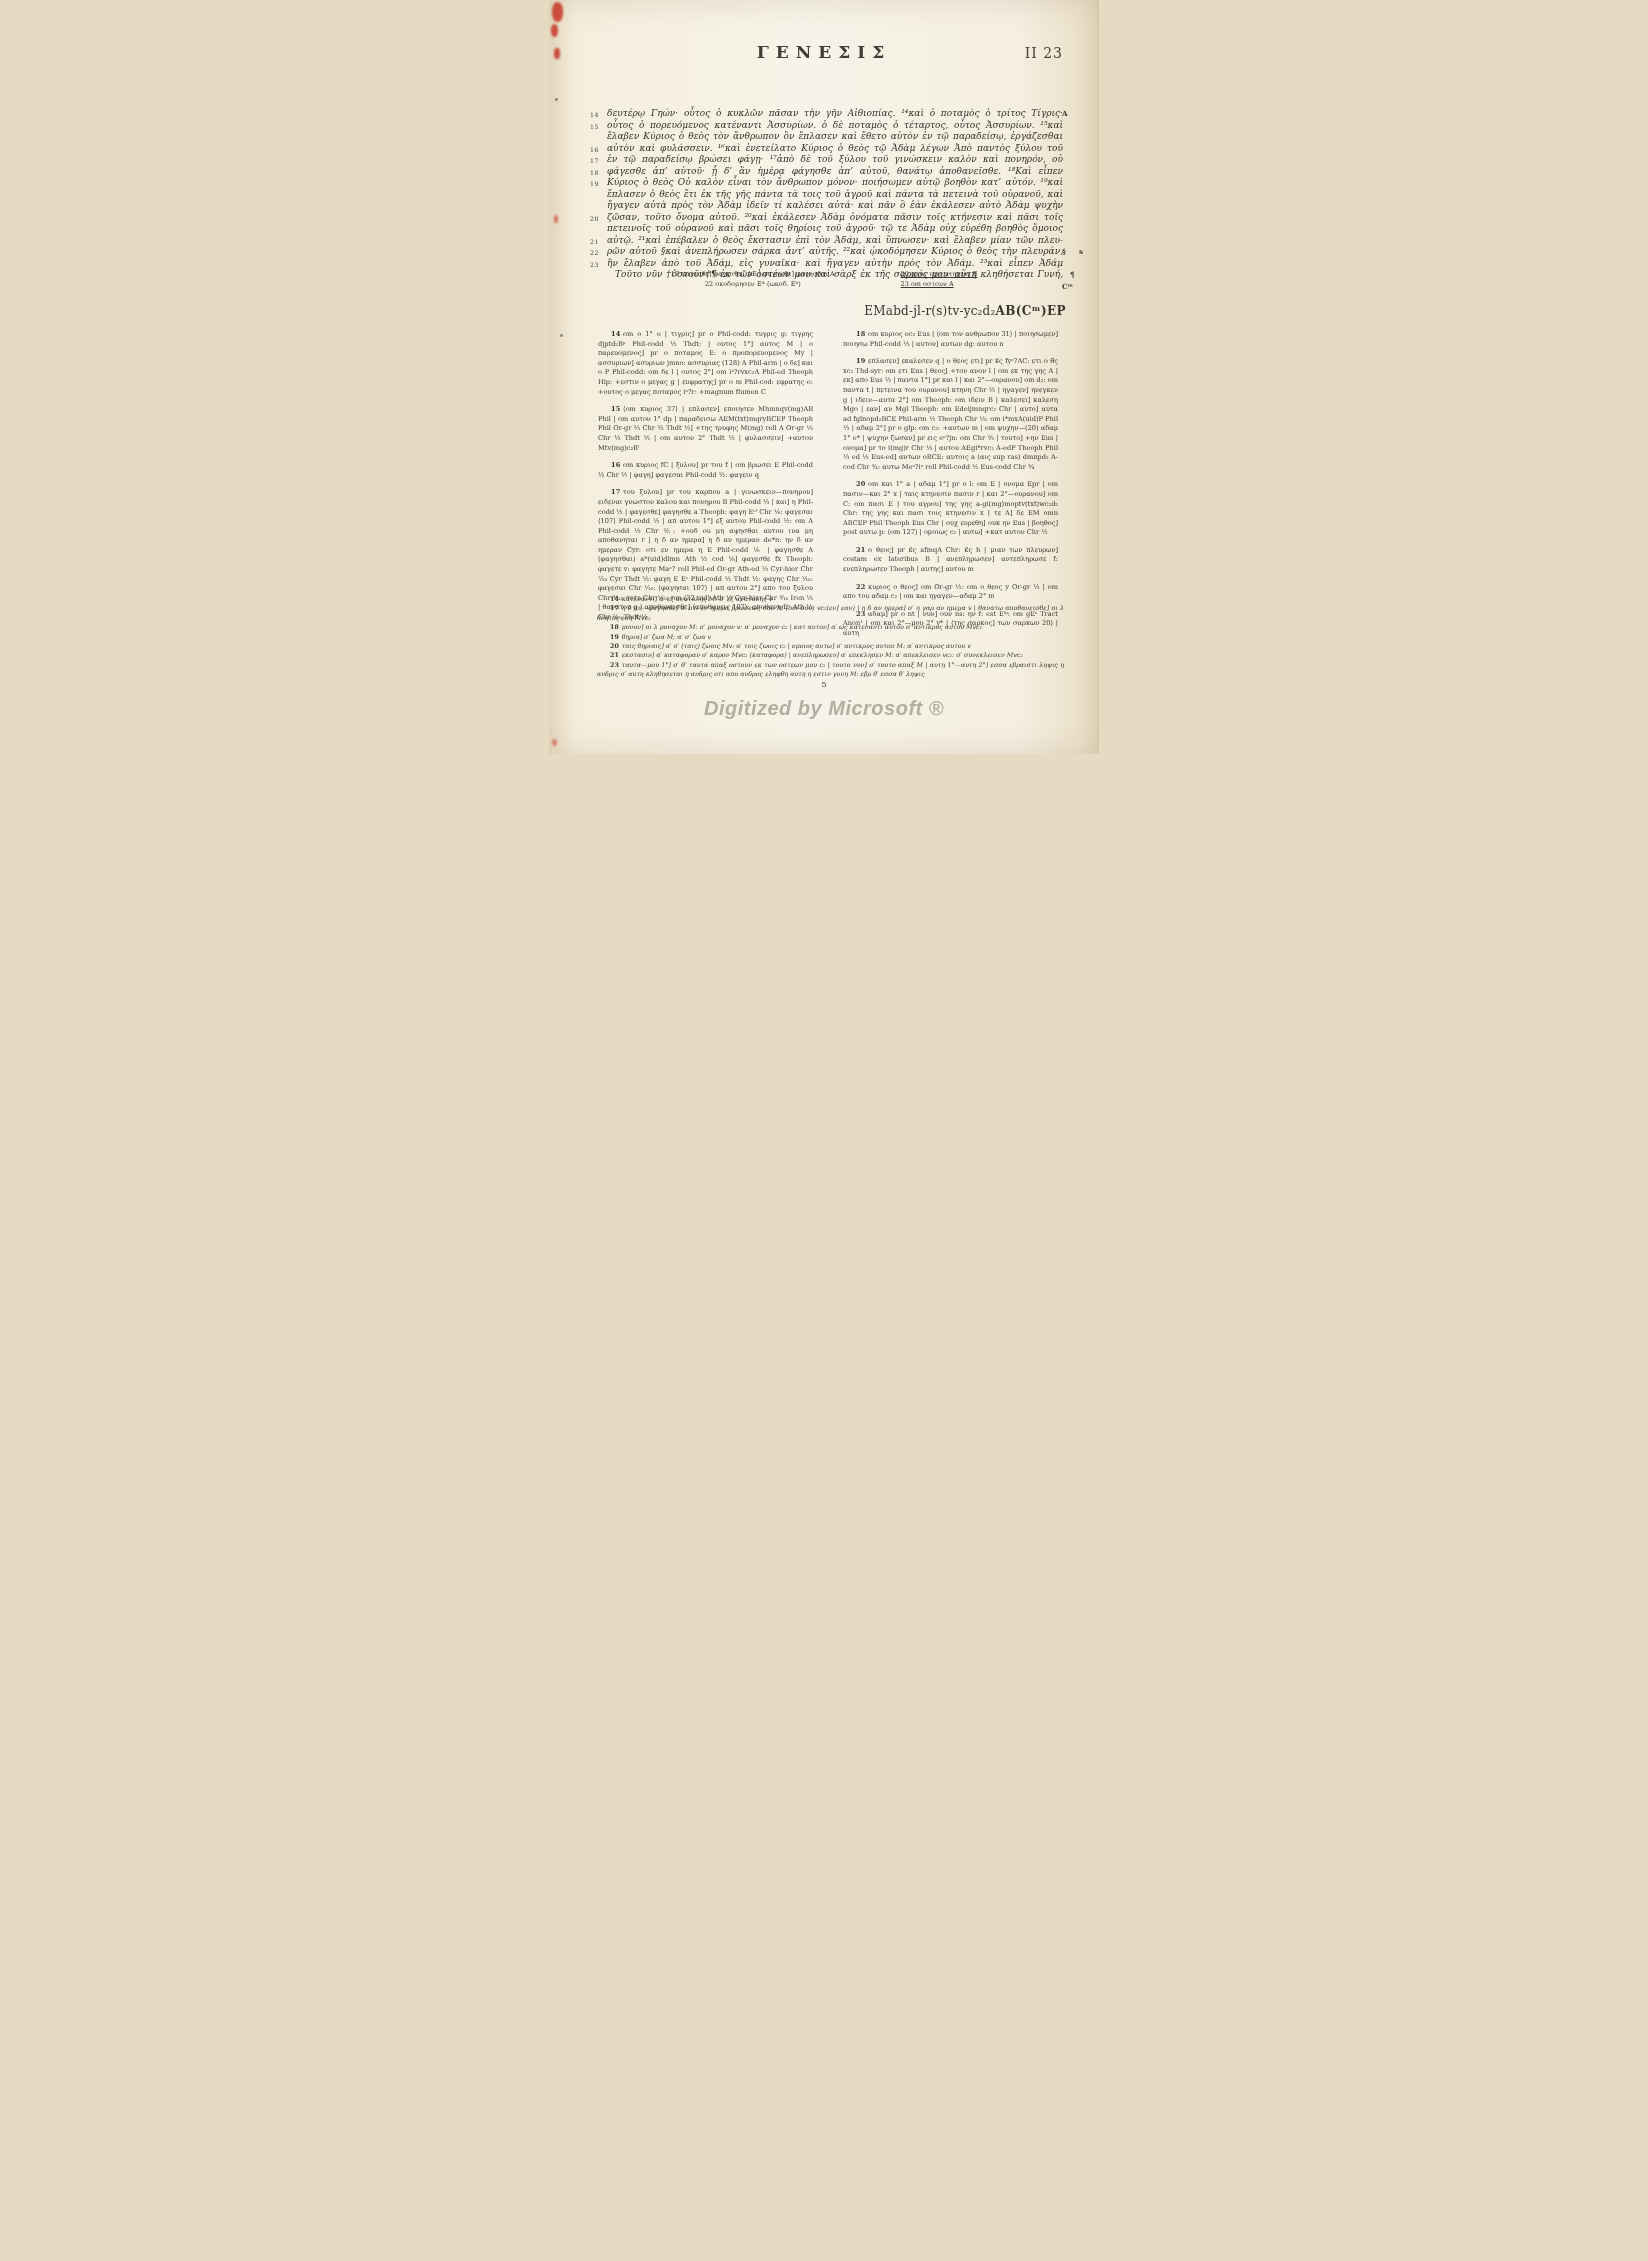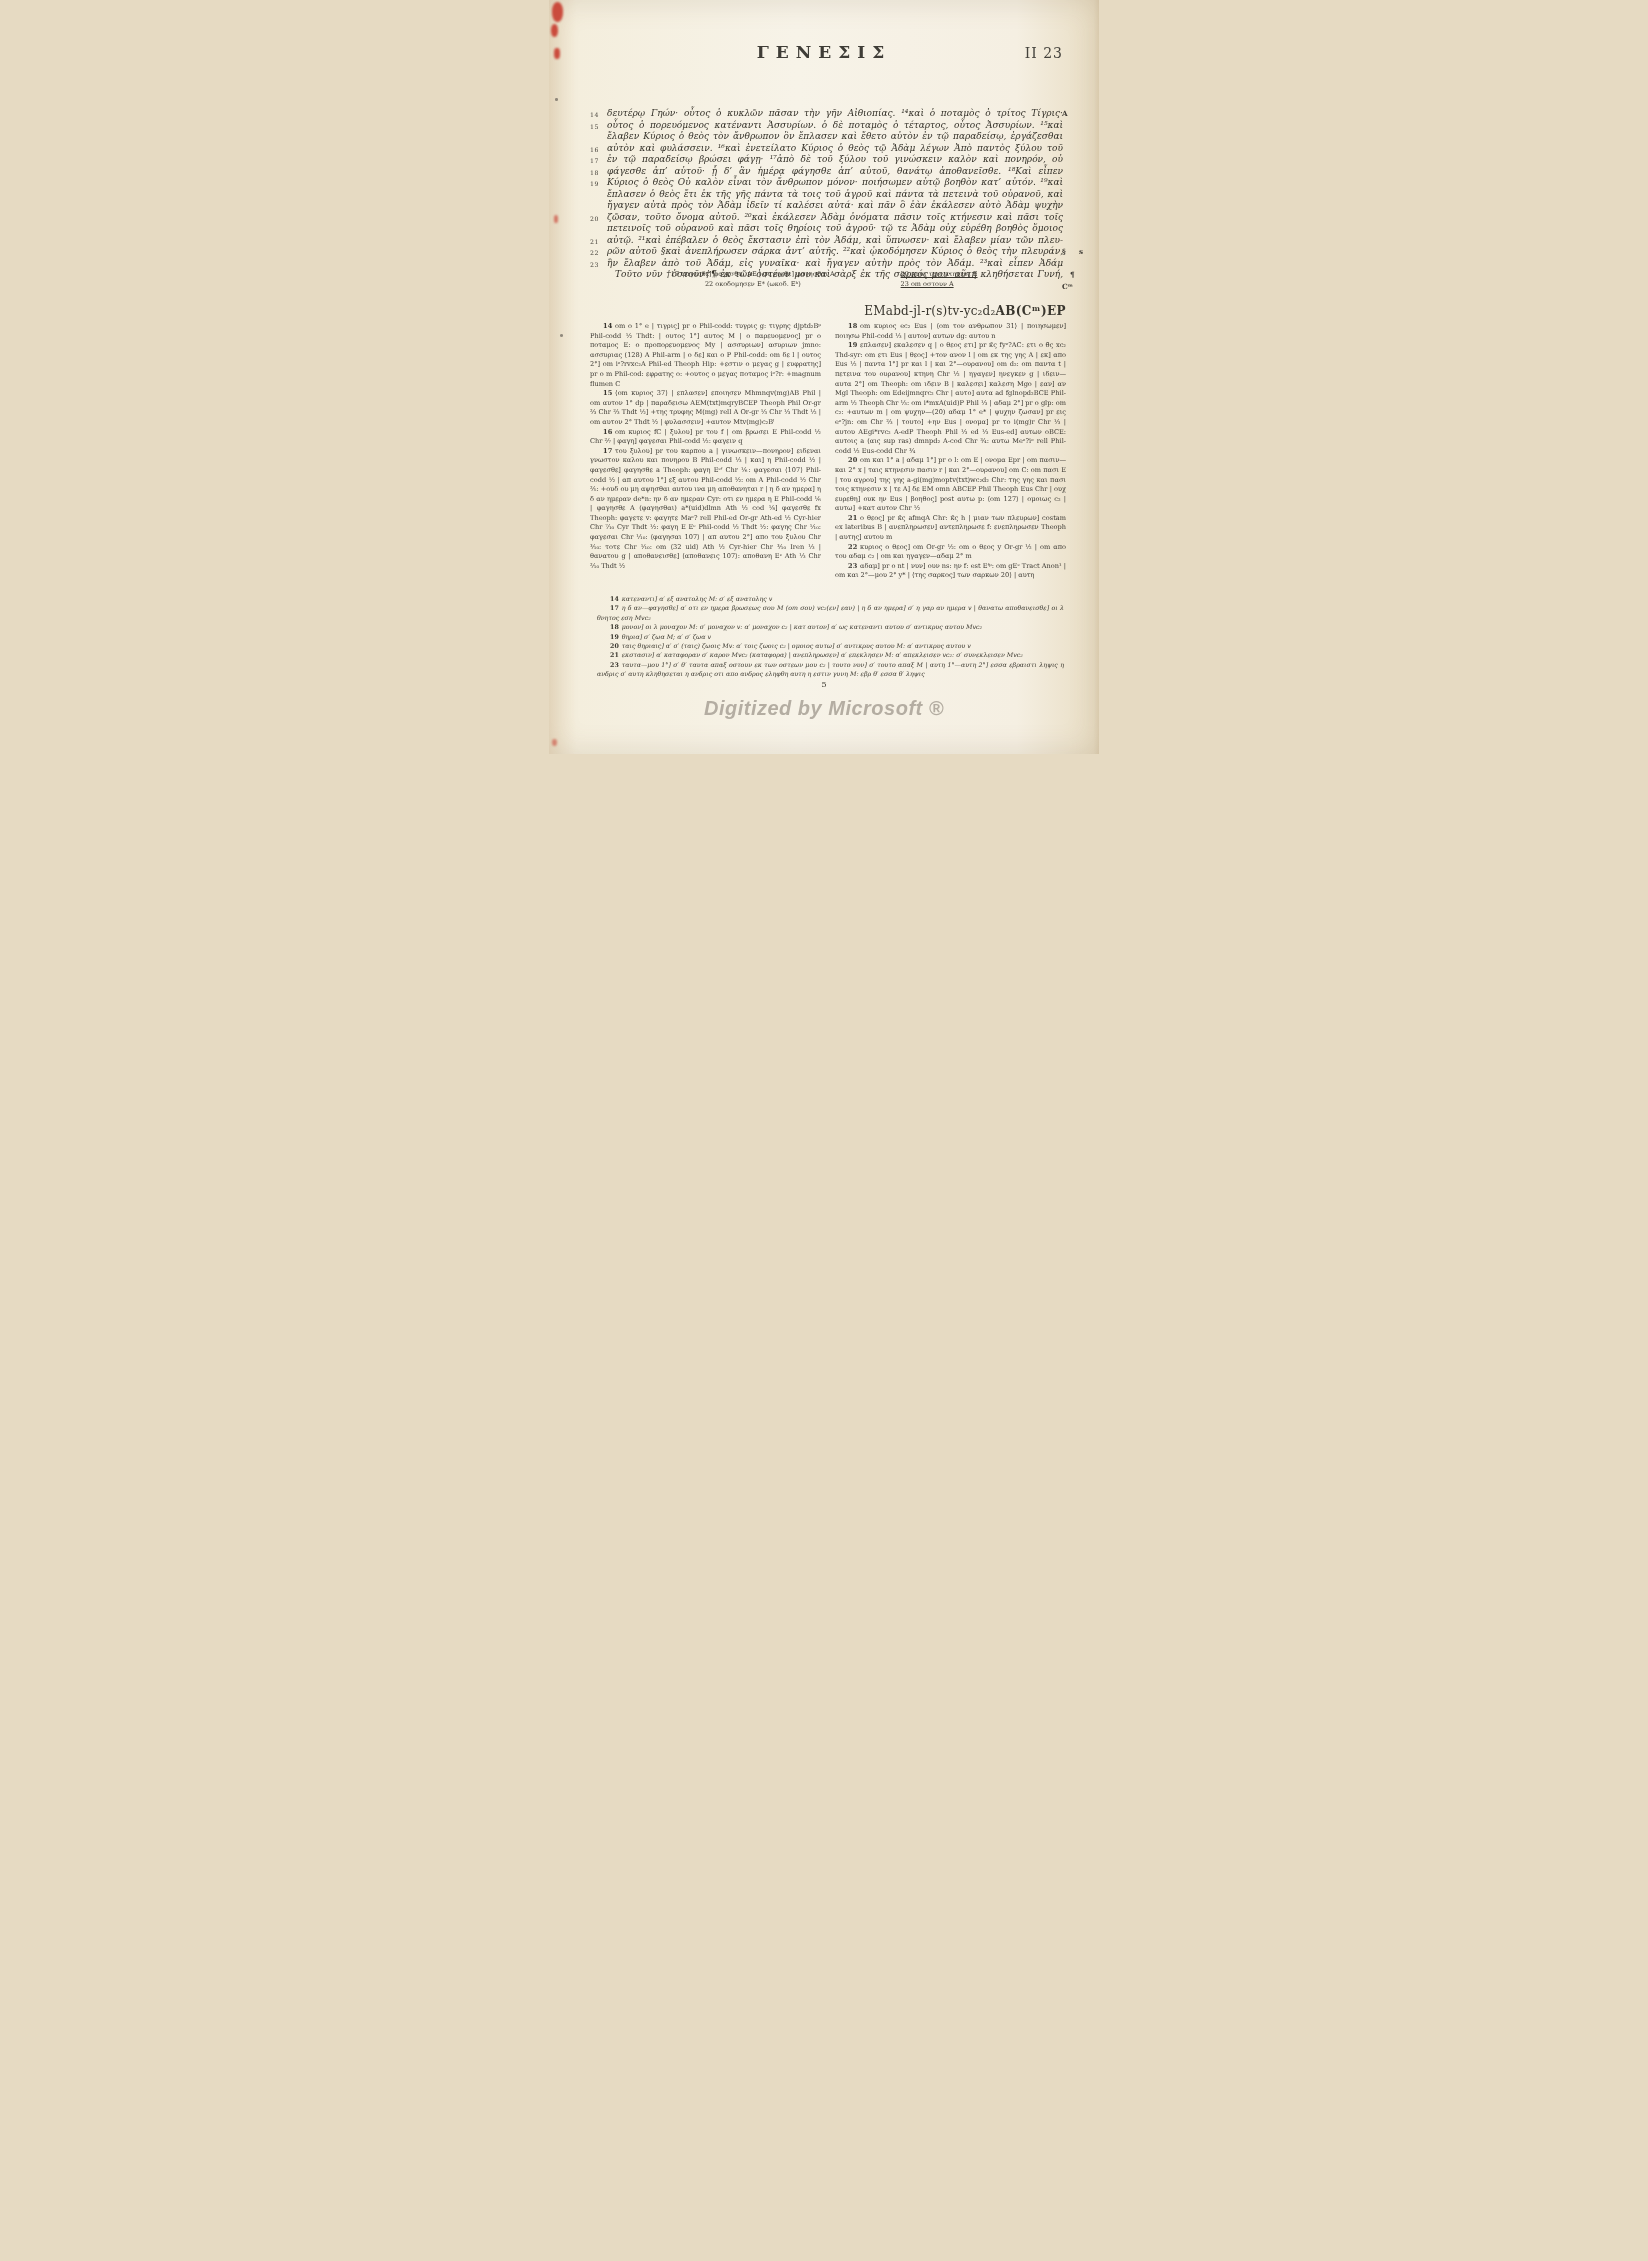--- a/index.html
+++ b/index.html
@@ -36,21 +36,21 @@
   .midapp{position:absolute;top:269px;left:41px;right:33px;font-size:6.5px;line-height:10px;color:#3a372f;}
   .midrow{display:flex;justify-content:flex-end;}
   .mid-left{flex:0 0 60%;text-align:center;padding-left:20px;}
   .mid-right{flex:1 1 auto;text-align:left;padding-left:5px;text-decoration:underline;}
 
   .sigla{position:absolute;top:304px;right:33px;font-size:12px;letter-spacing:0.2px;color:#39362e;}
   .frak{font-weight:700;letter-spacing:0.4px;}
 
   .columns{position:absolute;top:322px;left:41px;right:33px;display:grid;grid-template-columns:1fr 1fr;column-gap:14px;
            font-size:6.6px;line-height:9.6px;color:#393630;}
-  .columns p{margin:0;text-align:justify;text-indent:13px;}
+  .columns p{margin:8px;text-align:justify;text-indent:13px;}
   .anum{font-weight:700;letter-spacing:0.2px;padding-right:2.5px;}
 
   .hexnotes{position:absolute;top:594px;left:48px;right:35px;font-size:6.3px;line-height:9.4px;
             font-style:italic;color:#3b382f;}
   .hexnotes p{margin:0;text-align:justify;text-indent:13px;}
   .hexnotes .anum{font-style:normal;}
 
   .pagenum{position:absolute;top:680px;left:0;right:0;text-align:center;font-size:8px;color:#3b382f;}
   .watermark{
     position:absolute;top:697px;left:0;right:0;text-align:center;

